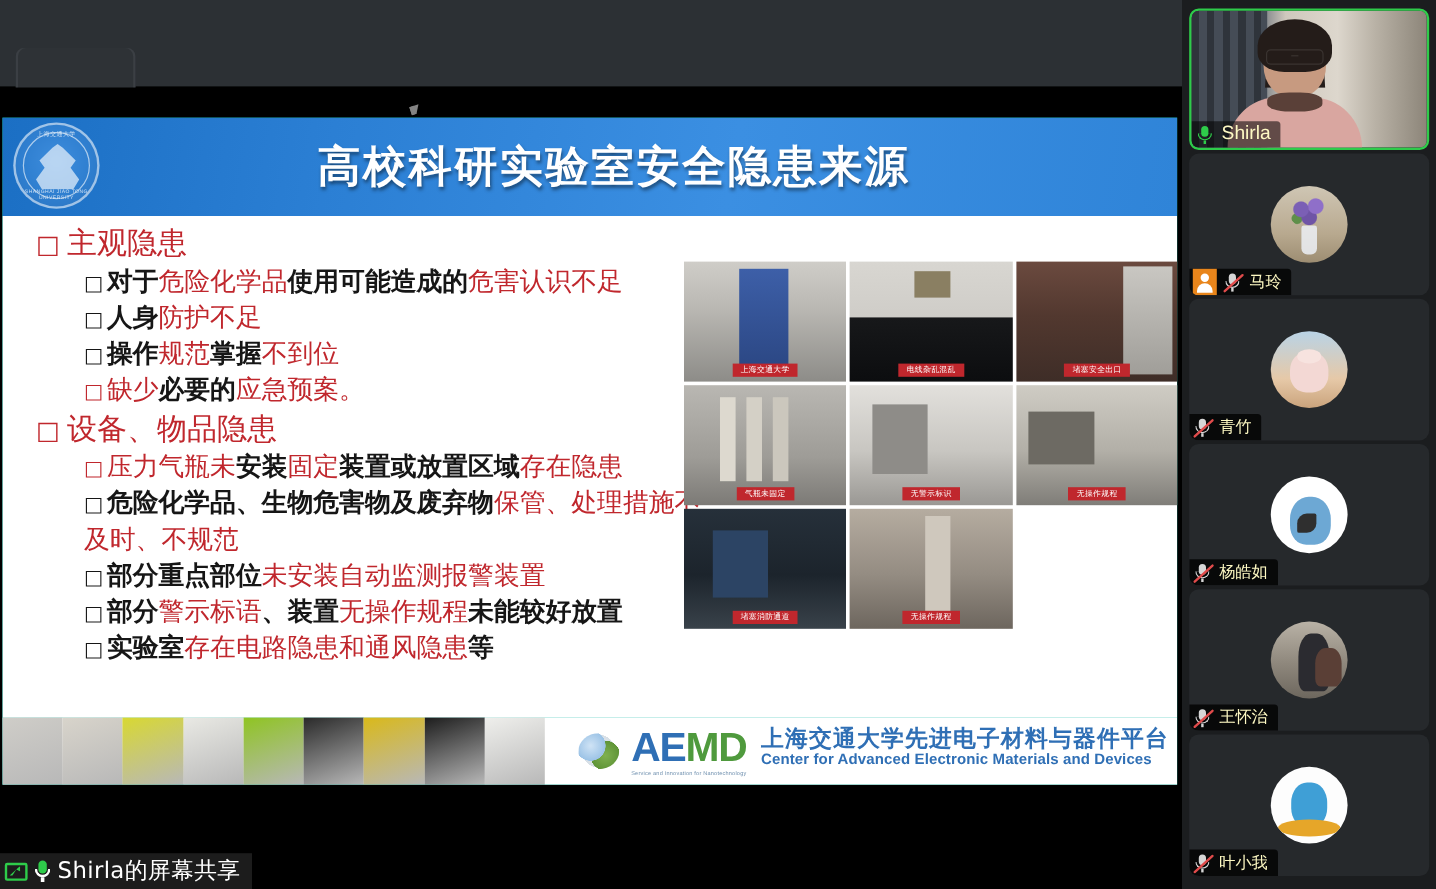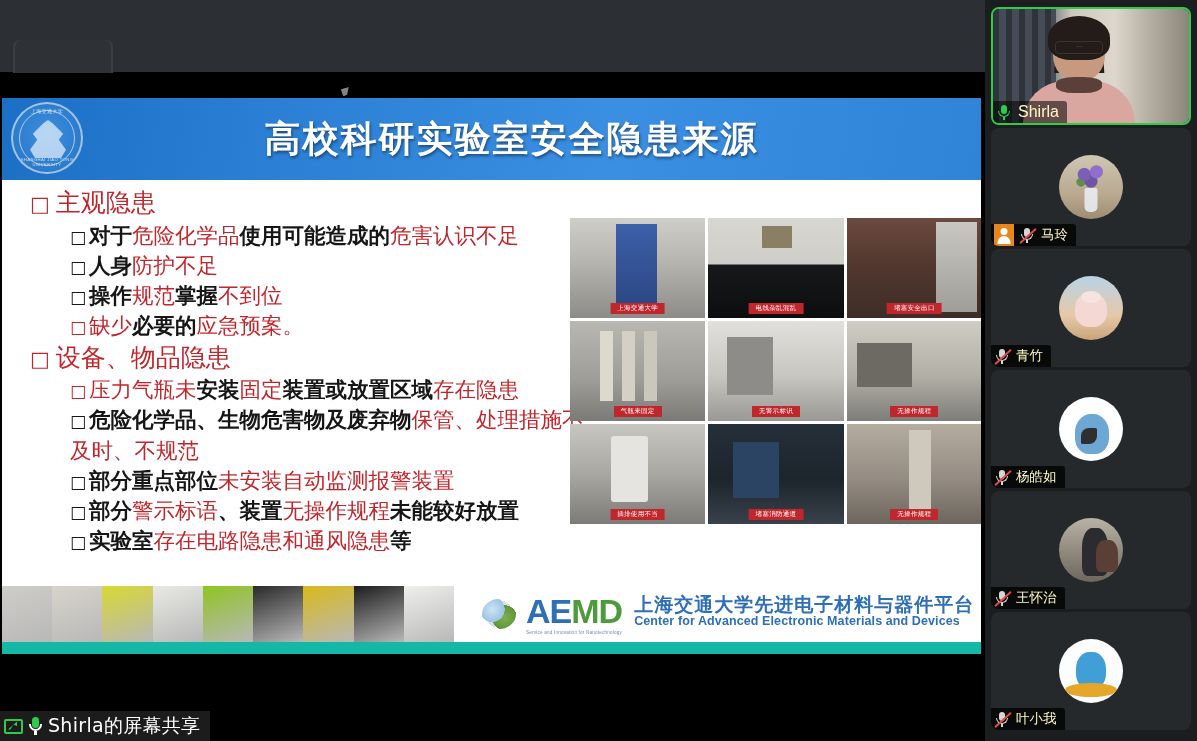--- a/index.html
+++ b/index.html
@@ -137,21 +137,21 @@
     background:#e6e4e0; border-radius:3px; }
   .p8 { background: linear-gradient(180deg,#26303a 0%,#1c242c 55%,#39424a 100%); }
   .p8::before { content:""; position:absolute; left:18%; top:18%; width:34%; height:56%;
     background:#2c4464; }
   .p9 { background: linear-gradient(180deg,#b5aca0 0%,#948c82 55%,#6d665e 100%); }
   .p9::before { content:""; position:absolute; left:46%; top:6%; width:16%; height:86%;
     background:#cfc8bd; }
 
   
   #slide-footer {
-    position: absolute; left: 0; bottom: 12px; width: 100%; height: 56px;
+    position: absolute; left: 0; bottom: 0; width: 100%; height: 56px;
     background: #fff; display: flex; align-items: stretch;
   }
   #film {
     width: 452px; height: 100%; display: flex;
   }
   #film .cell { flex: 1 1 0; }
   #aemd {
     flex: 1; display: flex; align-items: center; padding-left: 28px; gap: 10px;
   }
   #aemd-mark {
@@ -394,23 +394,20 @@
               <div class="cap">堵塞安全出口</div>
             </div>
             <div class="photo p4">
               <div class="cap">气瓶未固定</div>
             </div>
             <div class="photo p5">
               <div class="cap">无警示标识</div>
             </div>
             <div class="photo p6">
               <div class="cap">无操作规程</div>
-            </div>
-            <div class="photo p7">
-              <div class="cap">插排使用不当</div>
             </div>
             <div class="photo p8">
               <div class="cap">堵塞消防通道</div>
             </div>
             <div class="photo p9">
               <div class="cap">无操作规程</div>
             </div>
           </div>
       </div>
 

